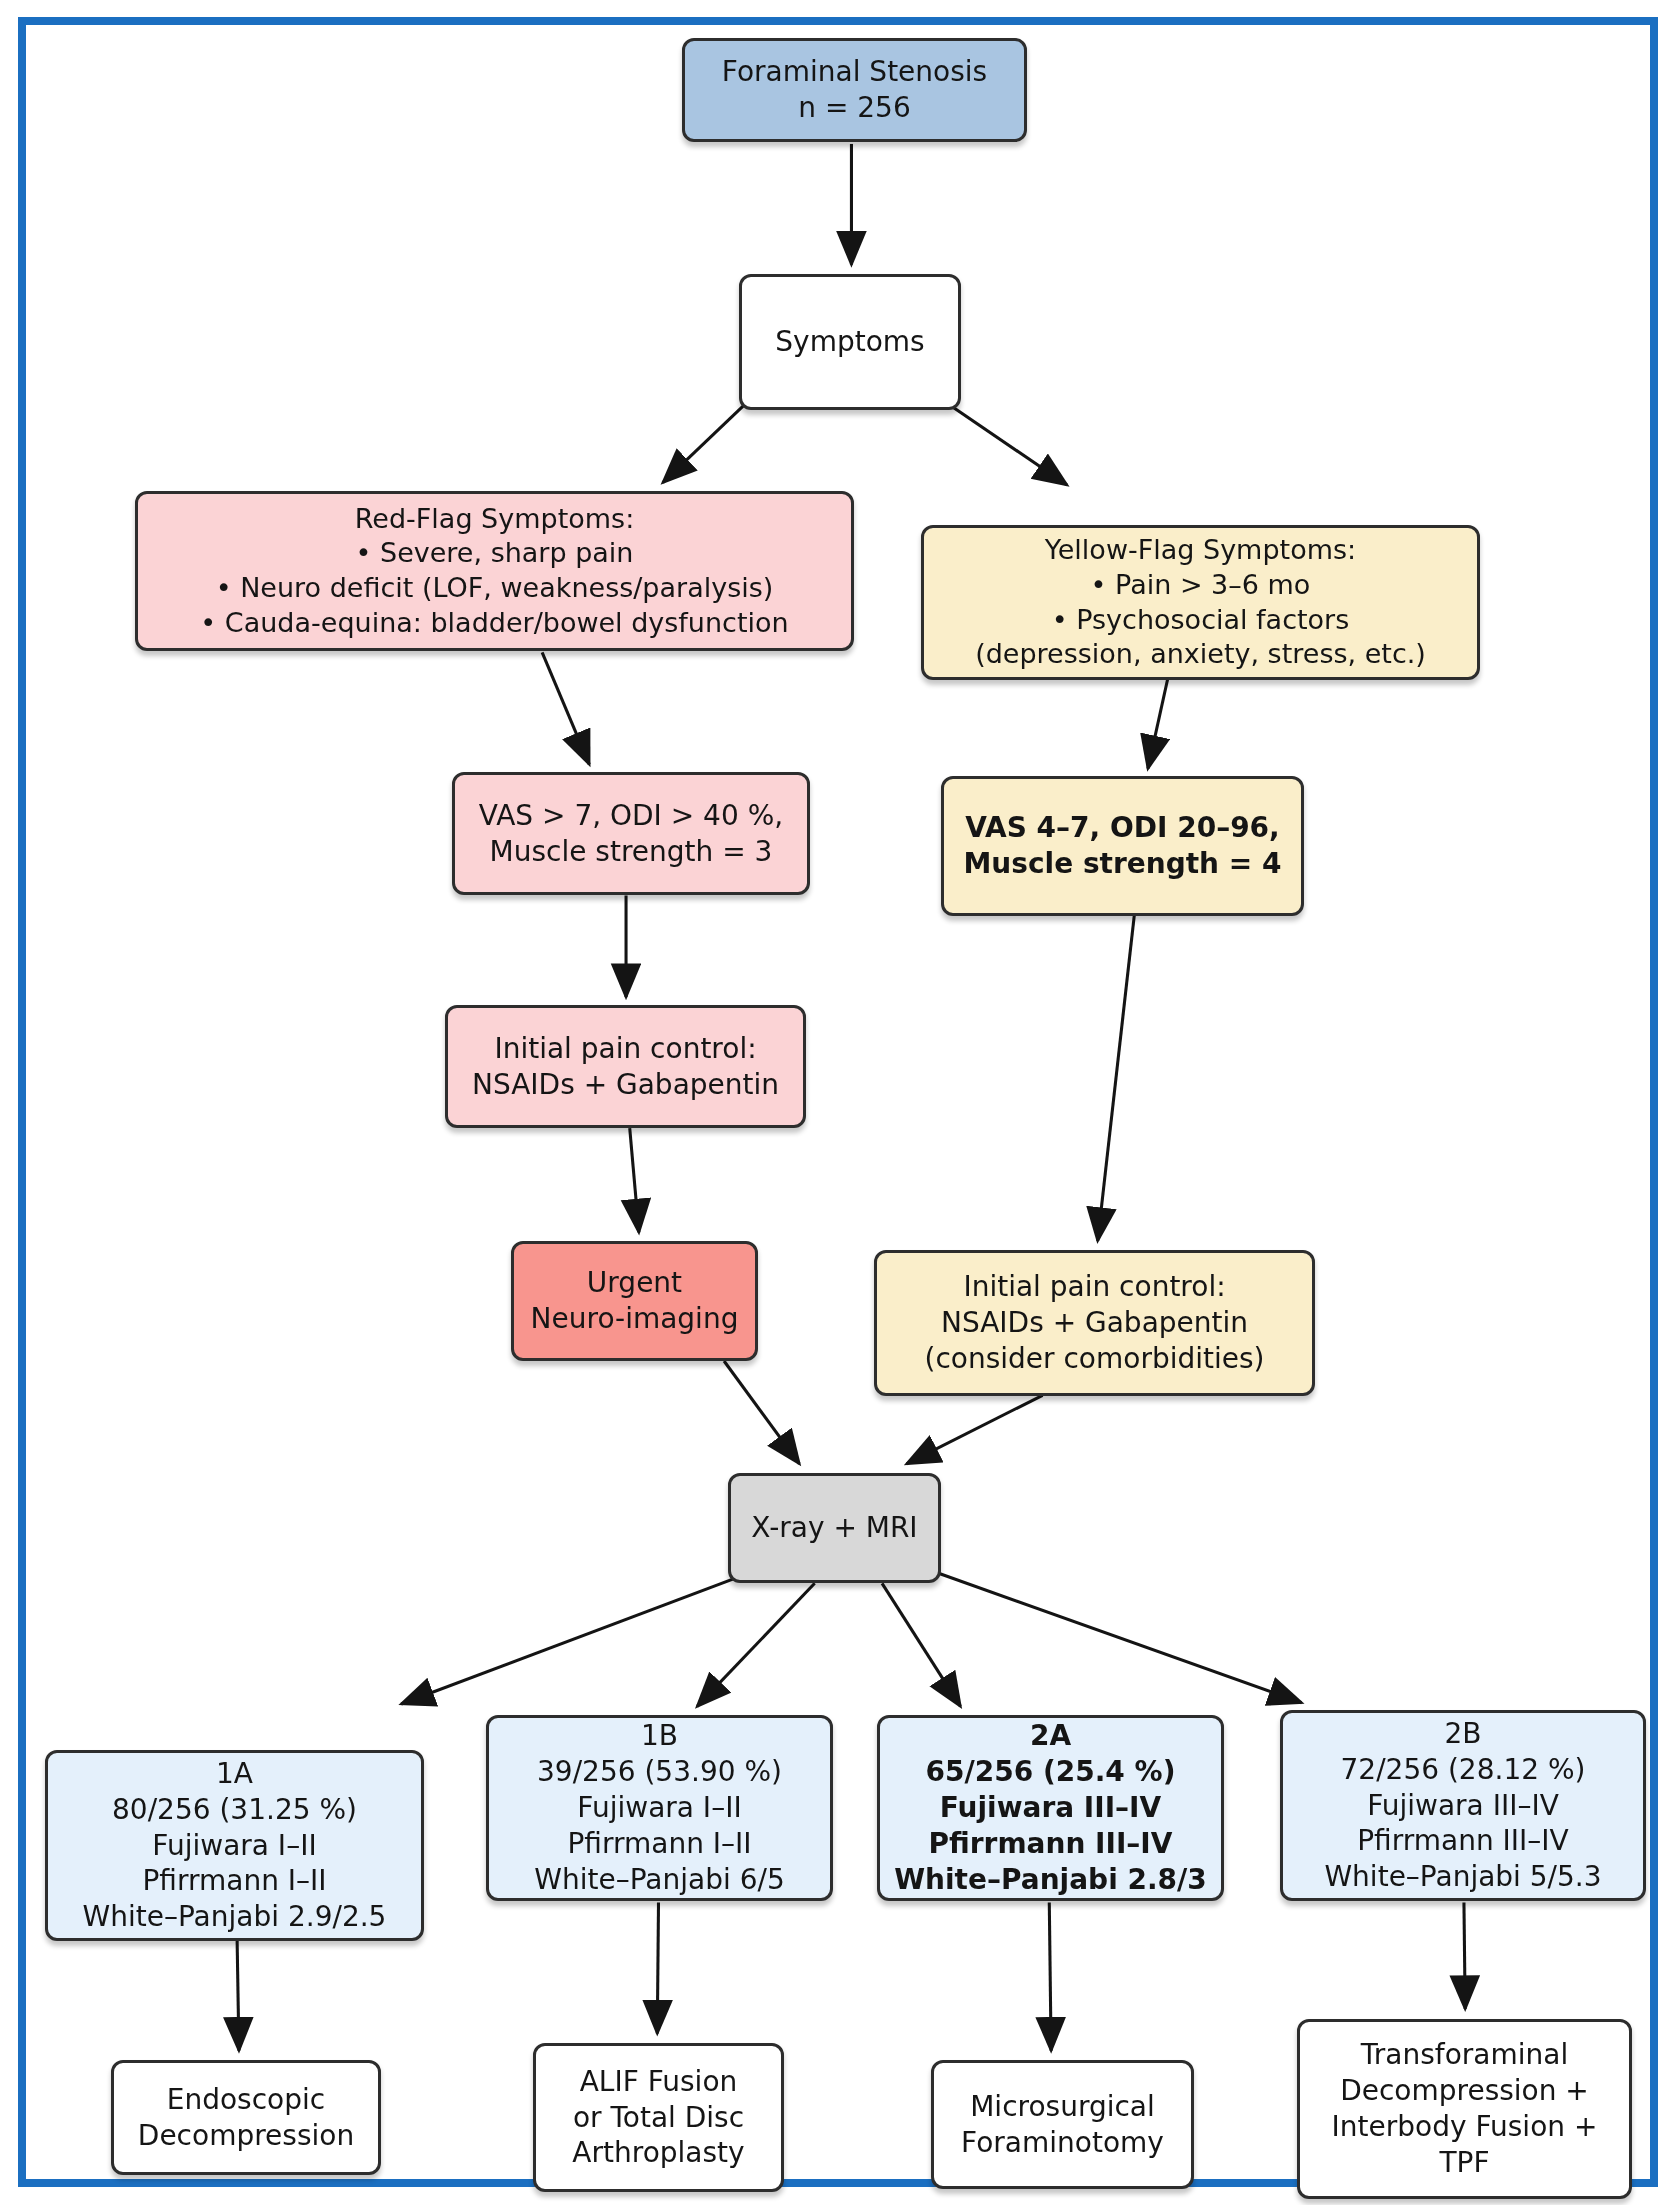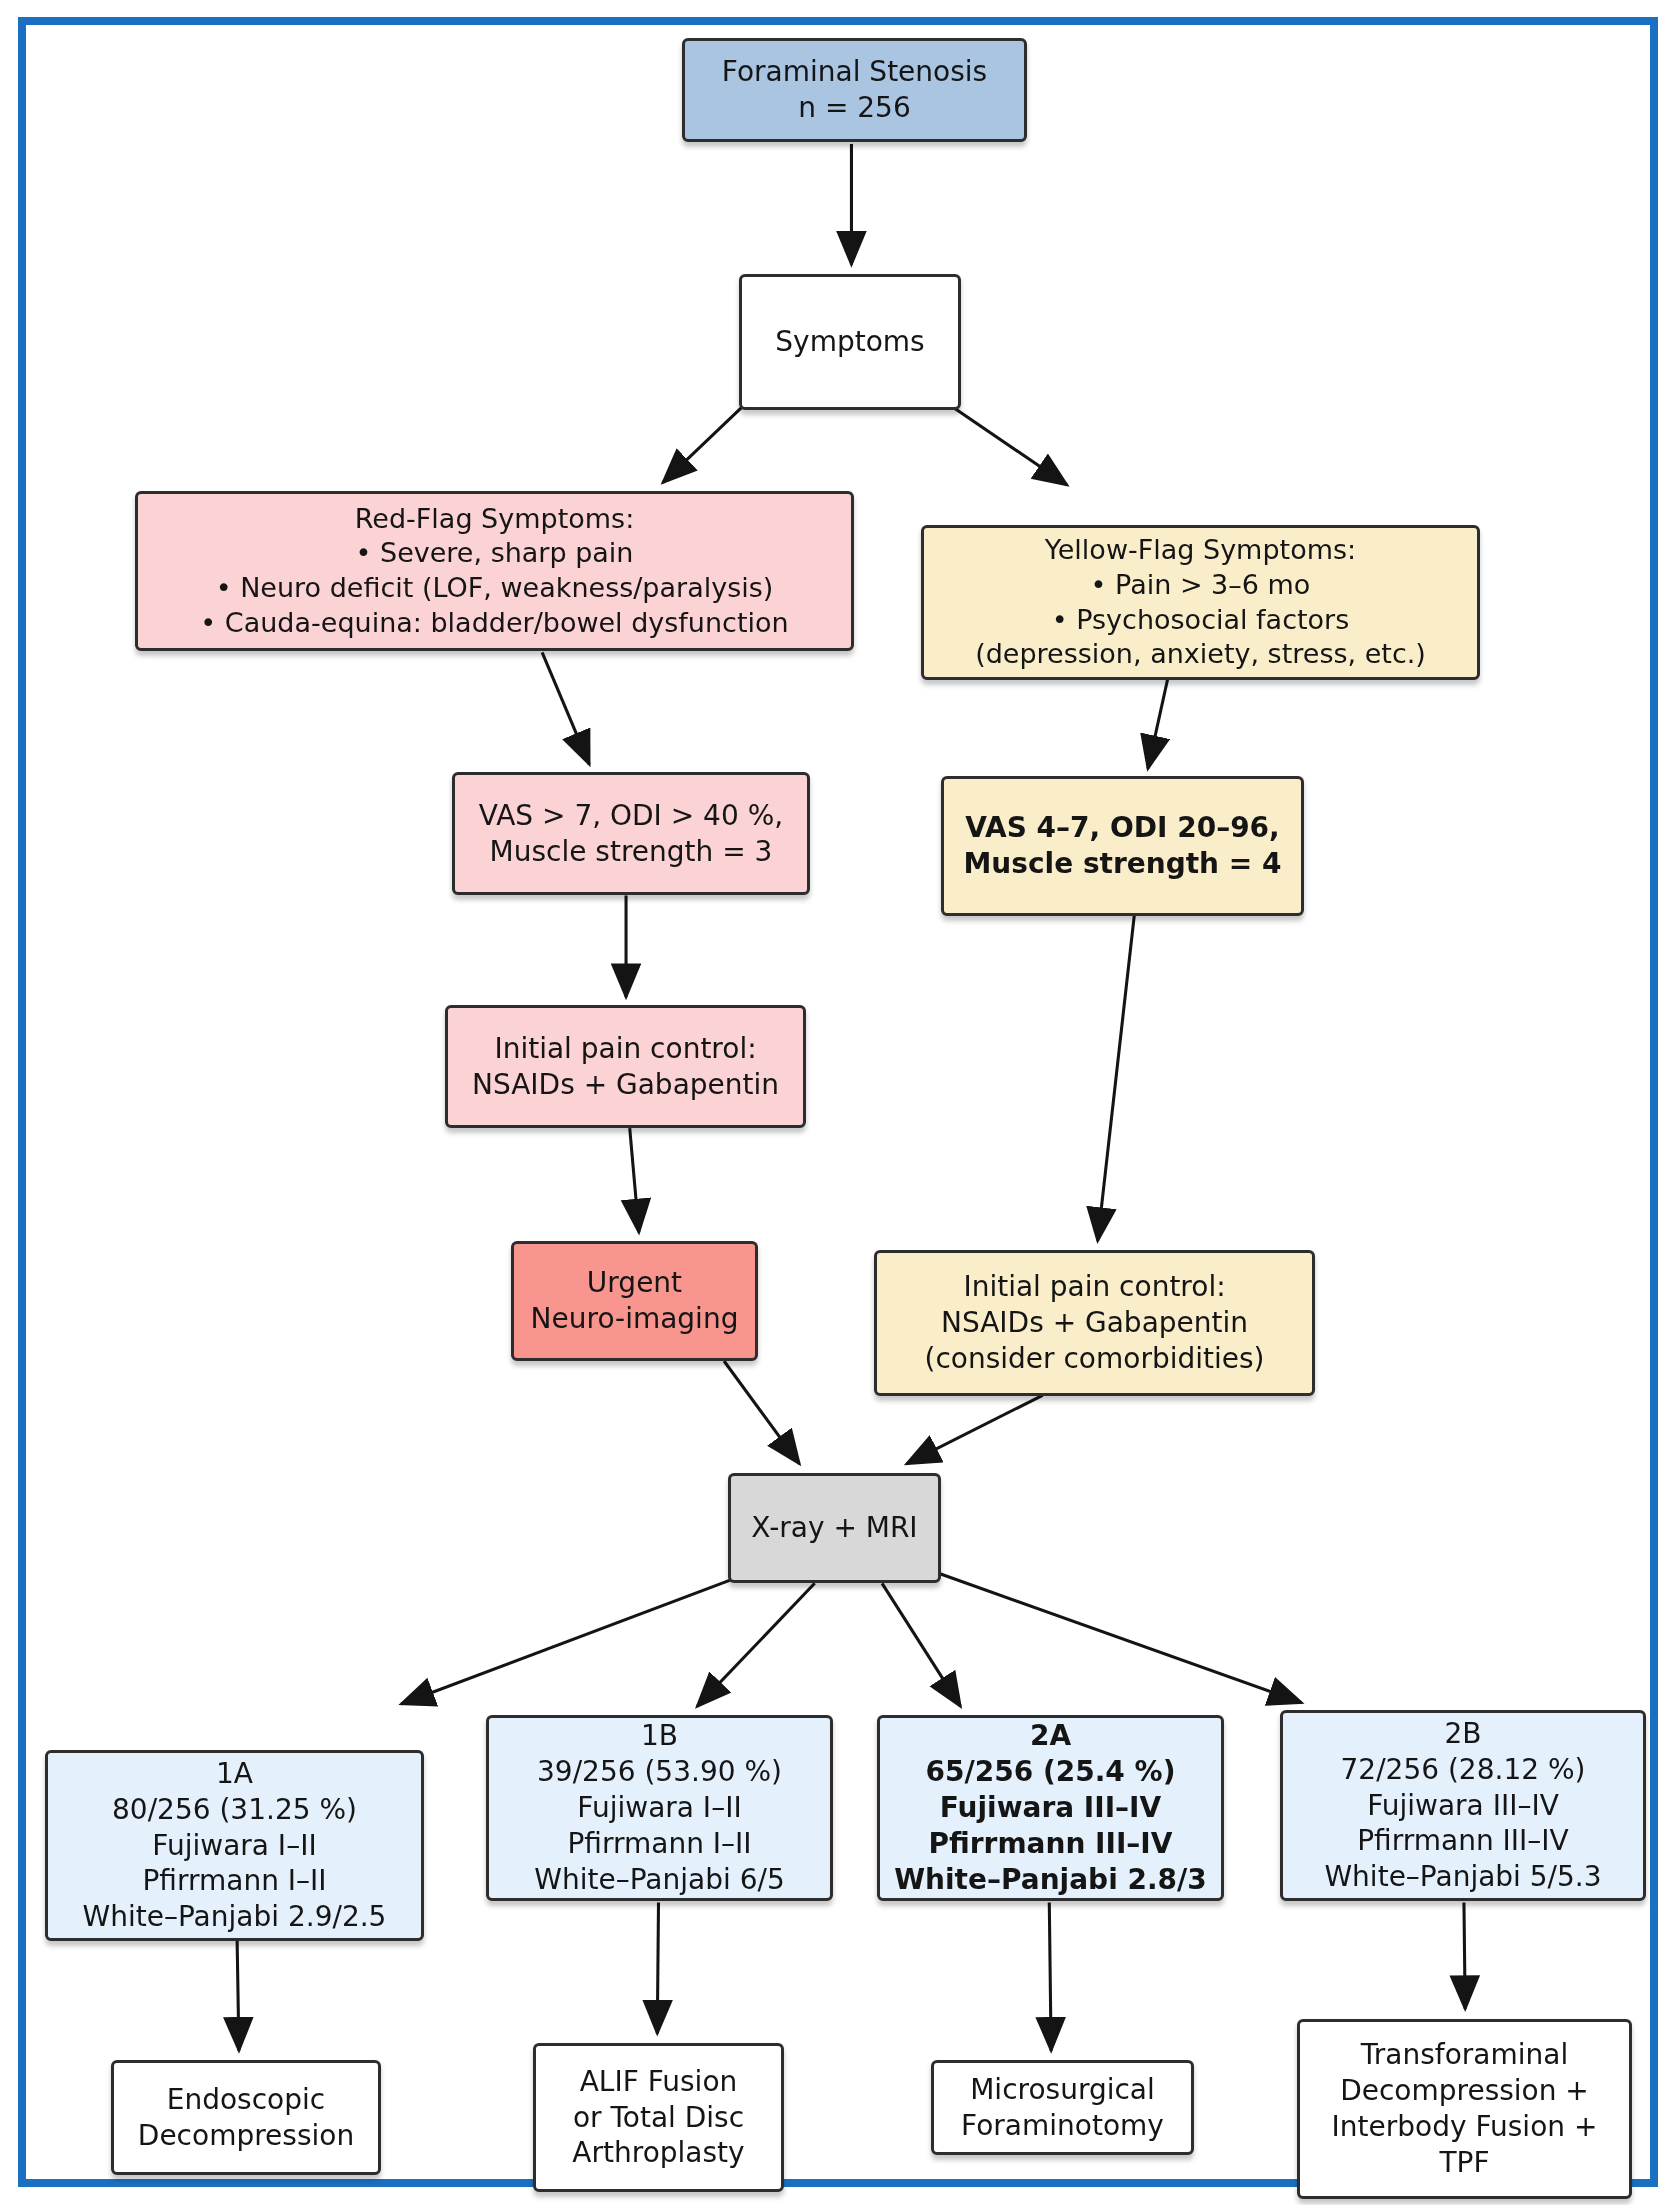--- a/index.html
+++ b/index.html
@@ -4,21 +4,21 @@
 <style>
   html,body{margin:0;padding:0;background:#ffffff;}
   .page{position:relative;width:1679px;height:2205px;background:#ffffff;overflow:hidden;
         font-family:"DejaVu Sans","Liberation Sans",sans-serif;}
   .frame{position:absolute;left:18.4px;top:17px;right:21px;bottom:18.4px;
          border:8.6px solid #1b6fc1;pointer-events:none;}
   svg.arrows{position:absolute;left:0;top:0;width:1679px;height:2205px;}
   svg.arrows line{stroke:#141414;stroke-width:5;}
   .node{position:absolute;display:flex;align-items:center;justify-content:center;
         text-align:center;white-space:pre-line;box-sizing:border-box;
-        border:3.1px solid #2d2d2d;border-radius:6px;
+        border:3.1px solid #2d2d2d;border-radius:12px;
         font-size:28px;line-height:1.28;color:#151515;
         padding:4.9px 8.6px;box-shadow:0 4.3px 5.5px rgba(0,0,0,0.22);}
   .fs44{font-size:27px;}
   .fill-blue{background:#a9c5e1;}
   .fill-white{background:#ffffff;}
   .fill-pink{background:#fbd3d5;}
   .fill-salmon{background:#f8958e;}
   .fill-cream{background:#faeeca;}
   .fill-gray{background:#d8d8d8;}
   .fill-lightblue{background:#e4f0fb;}
@@ -96,20 +96,20 @@
   <div class="node fill-lightblue" style="left:1280px;top:1710px;width:366px;height:191px;">2B
 72/256 (28.12 %)
 Fujiwara III–IV
 Pfirrmann III–IV
 White–Panjabi 5/5.3</div>
   <div class="node fill-white" style="left:111px;top:2060px;width:270px;height:115px;">Endoscopic
 Decompression</div>
   <div class="node fill-white" style="left:533px;top:2043px;width:251px;height:149px;">ALIF Fusion
 or Total Disc
 Arthroplasty</div>
-  <div class="node fill-white" style="left:931px;top:2060px;width:263px;height:95px;">Microsurgical
+  <div class="node fill-white" style="left:931px;top:2060px;width:263px;height:129px;">Microsurgical
 Foraminotomy</div>
   <div class="node fill-white" style="left:1297px;top:2019px;width:335px;height:180px;">Transforaminal
 Decompression +
 Interbody Fusion +
 TPF</div>
 </div>
 
 
 </body></html>

